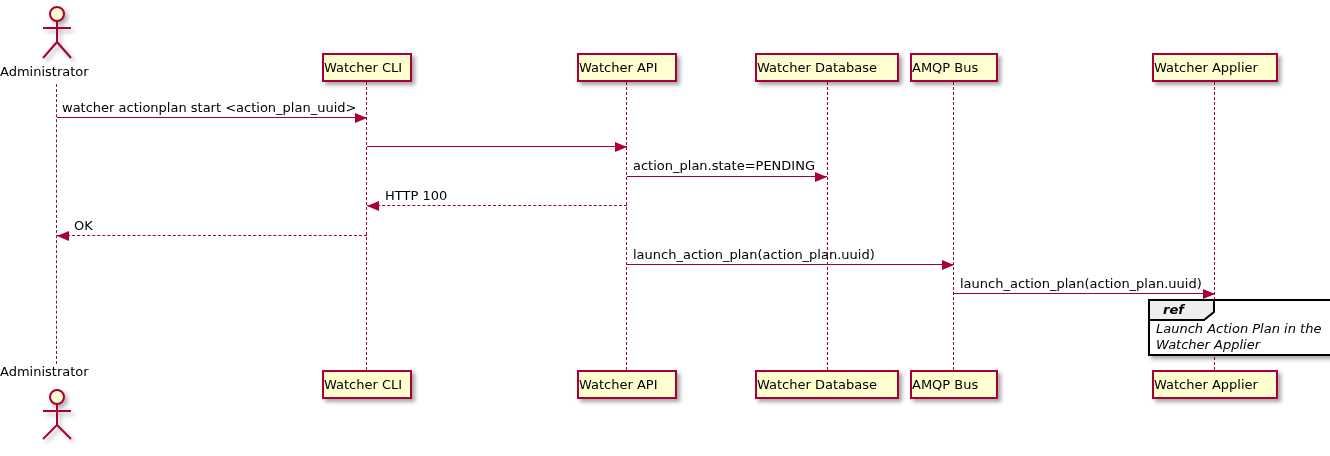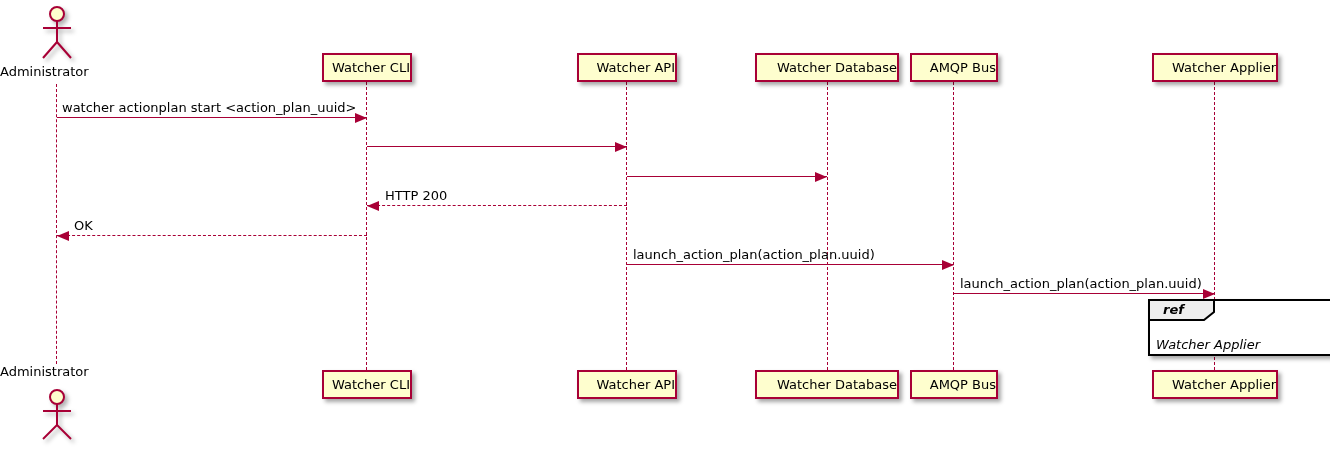--- a/index.html
+++ b/index.html
@@ -18,21 +18,21 @@
     width: 0;
     border-left: 1px dashed var(--accent);
   }
   .participant {
     position: absolute;
     box-sizing: border-box;
     height: 29px;
     background: var(--pfill);
     border: 2px solid var(--accent);
     box-shadow: 3px 3px 4px rgba(0,0,0,0.35);
-    text-align: right;
+    text-align: left;
     line-height: 25px;
     white-space: nowrap;
   }
   .msg-label {
     position: absolute;
     white-space: nowrap;
     line-height: 15px;
   }
   .arrow-line {
     position: absolute;
@@ -119,40 +119,42 @@
   <div class="participant" style="left:910px; top:370px; width:88px;">AMQP Bus</div>
   <div class="participant" style="left:1152px; top:370px; width:126px;">Watcher Applier</div>
 
   <div class="msg-label" style="left:62px; top:100px;">watcher actionplan start &lt;action_plan_uuid&gt;</div>
   <div class="arrow-line solid" style="left:57px; top:117px; width:310px;"></div>
   <div class="arrow-head right" style="left:355px; top:113px;"></div>
 
   <div class="arrow-line solid" style="left:367px; top:146px; width:260px;"></div>
   <div class="arrow-head right" style="left:615px; top:142px;"></div>
 
+  <div class="msg-label" style="left:633px; top:158px;">action_plan.state=PENDING</div>
   <div class="arrow-line solid" style="left:627px; top:176px; width:200px;"></div>
   <div class="arrow-head right" style="left:815px; top:172px;"></div>
 
-  <div class="msg-label" style="left:385px; top:188px;">HTTP 200</div>
+  <div class="msg-label" style="left:385px; top:188px;">HTTP 100</div>
   <div class="arrow-line dashed" style="left:367px; top:205px; width:260px;"></div>
   <div class="arrow-head left" style="left:367px; top:201px;"></div>
 
   <div class="msg-label" style="left:74px; top:218px;">OK</div>
   <div class="arrow-line dashed" style="left:57px; top:235px; width:310px;"></div>
   <div class="arrow-head left" style="left:57px; top:231px;"></div>
 
   <div class="msg-label" style="left:633px; top:247px;">launch_action_plan(action_plan.uuid)</div>
   <div class="arrow-line solid" style="left:627px; top:264px; width:327px;"></div>
   <div class="arrow-head right" style="left:942px; top:260px;"></div>
 
   <div class="msg-label" style="left:960px; top:276px;">launch_action_plan(action_plan.uuid)</div>
   <div class="arrow-line solid" style="left:954px; top:293px; width:261px;"></div>
   <div class="arrow-head right" style="left:1203px; top:289px;"></div>
 
   <div class="ref-box">
     <svg class="ref-tab-svg" width="70" height="24" viewBox="0 0 70 24">
       <path d="M1,1 H66 V13 L56,21 H1 Z" style="fill: var(--reftab);" stroke="var(--refborder)" stroke-width="2"></path>
     </svg>
     <div class="ref-keyword">ref</div>
+    <div class="ref-line" style="top:20px;">Launch Action Plan in the</div>
     <div class="ref-line" style="top:36px;">Watcher Applier</div>
   </div>
 
 </div>
 
 </body></html>

